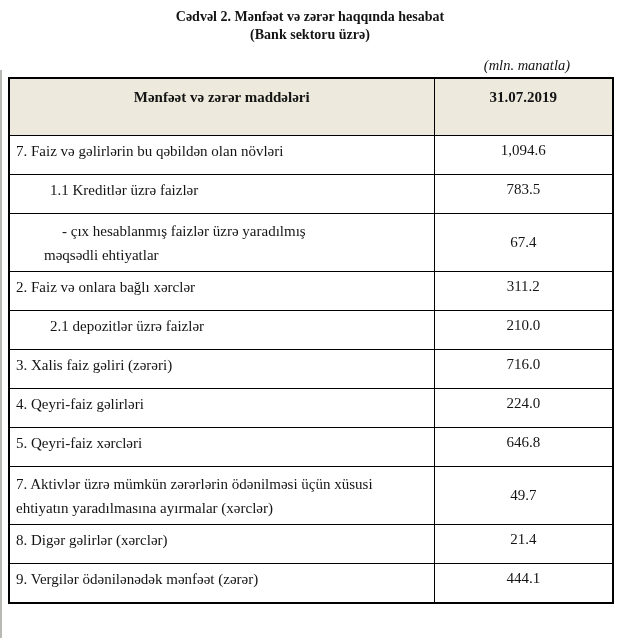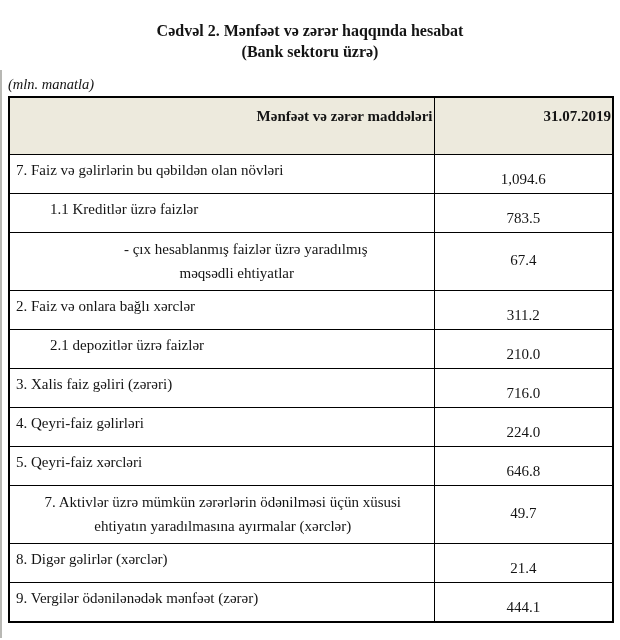--- a/index.html
+++ b/index.html
@@ -18,66 +18,65 @@
     left: 0; top: 70px;
     width: 2px; height: 568px;
     background: #b8b8b4;
   }
   .page {
     padding: 6px 8px 0 8px;
   }
   .title-block {
     text-align: center;
     font-weight: bold;
-    font-size: 16px;
+    font-size: 14px;
     line-height: 1.3;
-    margin-top: 15px;
+    margin-top: 2px;
   }
   .unit-note {
-    text-align: left;
+    text-align: right;
     font-style: italic;
     font-size: 14.5px;
     margin: 13px 42px 3px 0;
   }
   table.pnl {
     border-collapse: collapse;
     table-layout: fixed;
     width: 604px;
     border: 2px solid #000;
   }
   table.pnl th, table.pnl td {
     border: 1px solid #000;
   }
   th.head-cell {
     background: var(--header-bg, #edeadd);
     font-weight: bold;
     font-size: 15px;
     height: 45px;
     vertical-align: top;
     padding-top: 10px;
-    text-align: right;
+    text-align: center;
   }
   td.label-cell {
     font-size: 15px;
     vertical-align: top;
     padding: 5px 4px 0 6px;
     height: 33px;
     line-height: 1.45;
   }
   td.value-cell {
     font-size: 15px;
     text-align: center;
     vertical-align: top;
-    padding-top: 16px;
+    padding-top: 6px;
   }
   tr.multiline td.label-cell {
     vertical-align: middle;
     padding-top: 0;
     height: 57px;
-    text-align: center;
   }
   tr.multiline td.value-cell {
     vertical-align: middle;
     padding-top: 0;
   }
   td.label-cell.level1 { padding-left: 40px; margin-left: 12px; }
   .label-line { display: block; line-height: 24px; }
   td.label-cell.hanging .label-line.line-0 { margin-left: 46px; }
   td.label-cell.hanging .label-line.line-1 { margin-left: 28px; }
 </style>

